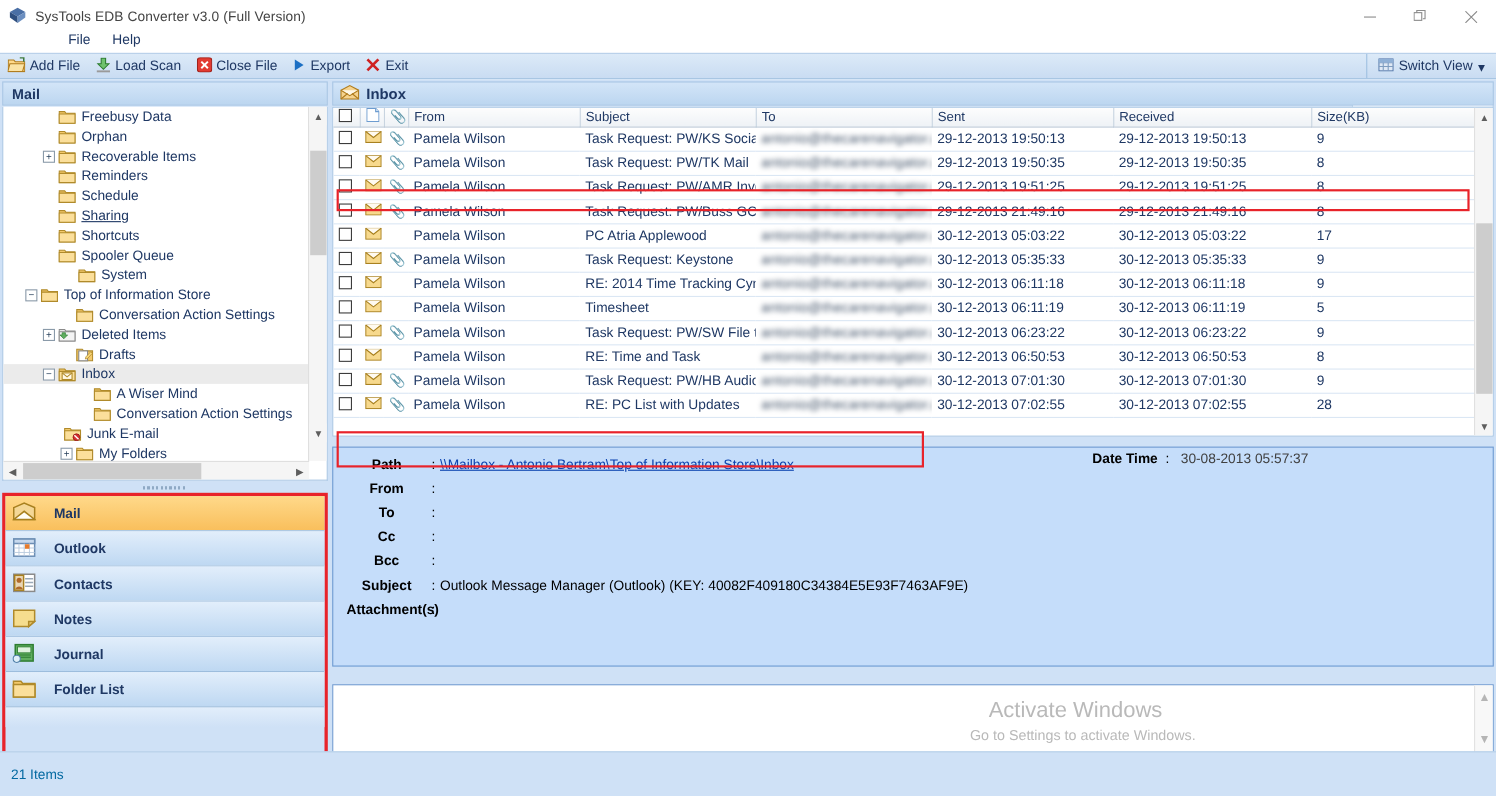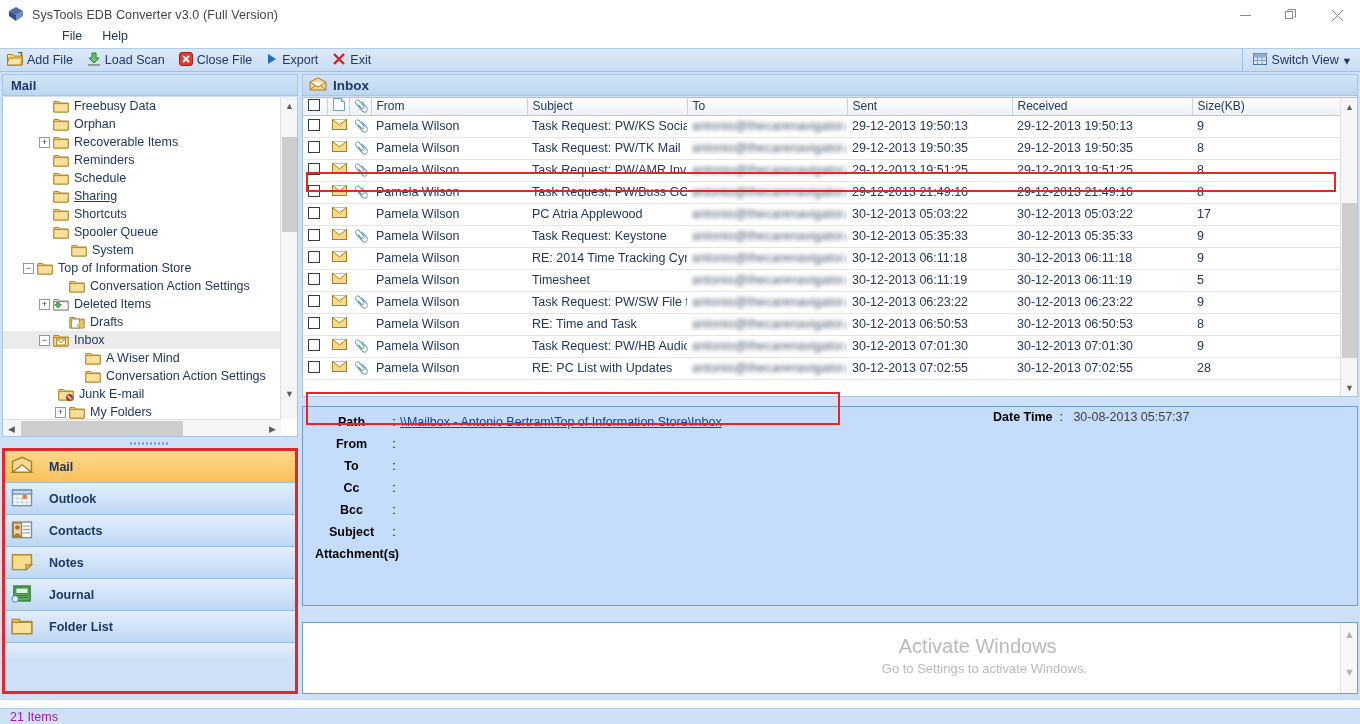--- a/index.html
+++ b/index.html
@@ -161,24 +161,24 @@
   .watermark{ position:absolute; right:270px; top:12px; text-align:left;
               color:#b9b9b9; }
   .watermark .w1{ font-size:20px;margin-left:17px; }
   .watermark .w2{ font-size:13px; margin-top:3px; }
   .bsb{ position:absolute; right:0; top:0; width:17px; height:70px;
         background:#f8f8f8; border-left:1px solid #e2e2e2; }
   .bsb .arr{ width:17px; height:22px; display:flex; align-items:center;
              justify-content:center; color:#b5b5b5; font-size:11px; }
 
   
-  .status{ position:absolute; left:0; bottom:0; width:1360px; height:16px;
+  .status{ position:absolute; left:0; bottom:0; width:1360px; height:41px;
            background:#cfe1f6; border-top:1px solid #b6cfe9;
            display:flex; align-items:center; padding-left:10px;
-           font-size:12.5px; color:#a21caf; }
+           font-size:12.5px; color:#0369a1; }
 </style>
 </head>
 <body>
 
 <div id="app">
 
   <div class="titlebar">
     <span class="tb-icon">
       <svg width="20" height="20" viewBox="0 0 20 20">
         <path d="M3 7 L10 3 L17 7 L10 11 Z" fill="#4a6fa5"></path>
@@ -761,20 +761,21 @@
               <div class="dval"></div>
             </div>
             <div class="drow">
               <div class="dlab">Bcc</div>
               <div class="dcolon">:</div>
               <div class="dval"></div>
             </div>
             <div class="drow">
               <div class="dlab">Subject</div>
               <div class="dcolon">:</div>
+              <div class="dval">Outlook Message Manager (Outlook) (KEY: 40082F409180C34384E5E93F7463AF9E)</div>
             </div>
             <div class="drow">
               <div class="dlab">Attachment(s)</div>
               <div class="dcolon">:</div>
               <div class="dval"></div>
             </div>
           </div>
         <div class="datetime">
           <b>Date Time</b>
           <span style="color:#000;">&nbsp;:&nbsp;&nbsp;</span>

